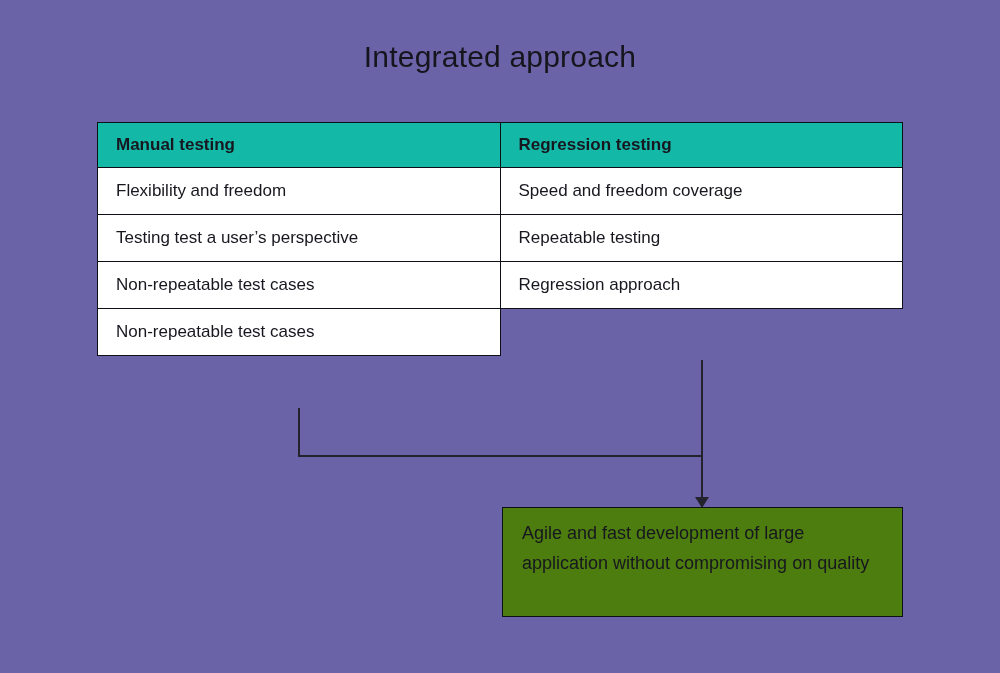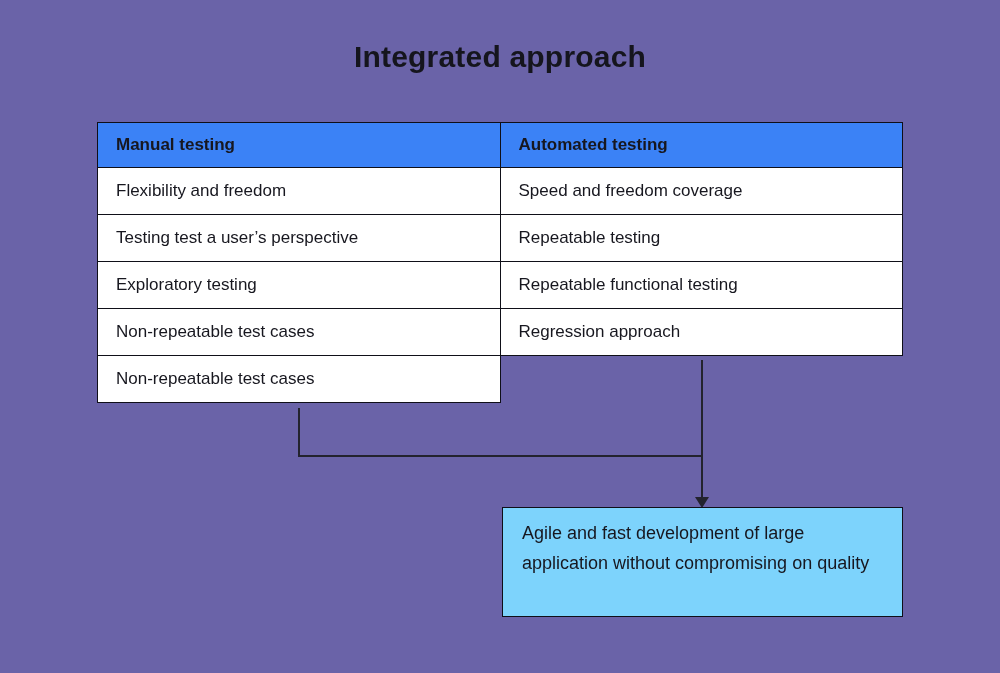--- a/index.html
+++ b/index.html
@@ -14,21 +14,21 @@
     overflow: hidden;
   }
 
   .title {
     position: absolute;
     top: 40px;
     left: 0;
     width: 1000px;
     text-align: center;
     font-size: 30px;
-    font-weight: 700;
+    font-weight: 400;
     color: #15151d;
     letter-spacing: 0.2px;
   }
 
   table.compare {
     position: absolute;
     left: 97px;
     top: 122px;
     width: 806px;
     border-collapse: collapse;
@@ -39,21 +39,21 @@
     border: 1px solid #0f0f18;
     text-align: left;
     vertical-align: middle;
     padding: 0 10px 0 18px;
     color: #17171f;
     font-size: 17px;
     white-space: nowrap;
     overflow: hidden;
   }
   table.compare th {
-    background: #3b82f6;
+    background: #14b8a6;
     height: 45px;
     font-weight: 700;
   }
   table.compare td {
     background: #ffffff;
     height: 47px;
     font-weight: 400;
   }
 
   svg.connectors {
@@ -64,21 +64,21 @@
     height: 673px;
     pointer-events: none;
   }
 
   .result-box {
     position: absolute;
     left: 502px;
     top: 507px;
     width: 401px;
     height: 110px;
-    background: #7dd3fc;
+    background: #4d7c0f;
     border: 1px solid #0f0f18;
     padding: 11px 24px 0 19px;
     color: #17171f;
     font-size: 18px;
     line-height: 29.5px;
   }
 </style>
 </head>
 <body>
 
@@ -87,33 +87,29 @@
   <h1 class="title">Integrated approach</h1>
 
   <table class="compare">
     <colgroup>
       <col style="width:50%">
       <col style="width:50%">
     </colgroup>
     <tbody>
         <tr>
       <th>Manual testing</th>
-      <th>Automated testing</th>
+      <th>Regression testing</th>
     </tr>
     <tr>
       <td>Flexibility and freedom</td>
       <td>Speed and freedom coverage</td>
     </tr>
     <tr>
       <td>Testing test a user’s perspective</td>
       <td>Repeatable testing</td>
-    </tr>
-    <tr>
-      <td>Exploratory testing</td>
-      <td>Repeatable functional testing</td>
     </tr>
     <tr>
       <td>Non-repeatable test cases</td>
       <td>Regression approach</td>
     </tr>
     <tr>
       <td>Non-repeatable test cases</td>
     </tr>
   </tbody>
     </table>

